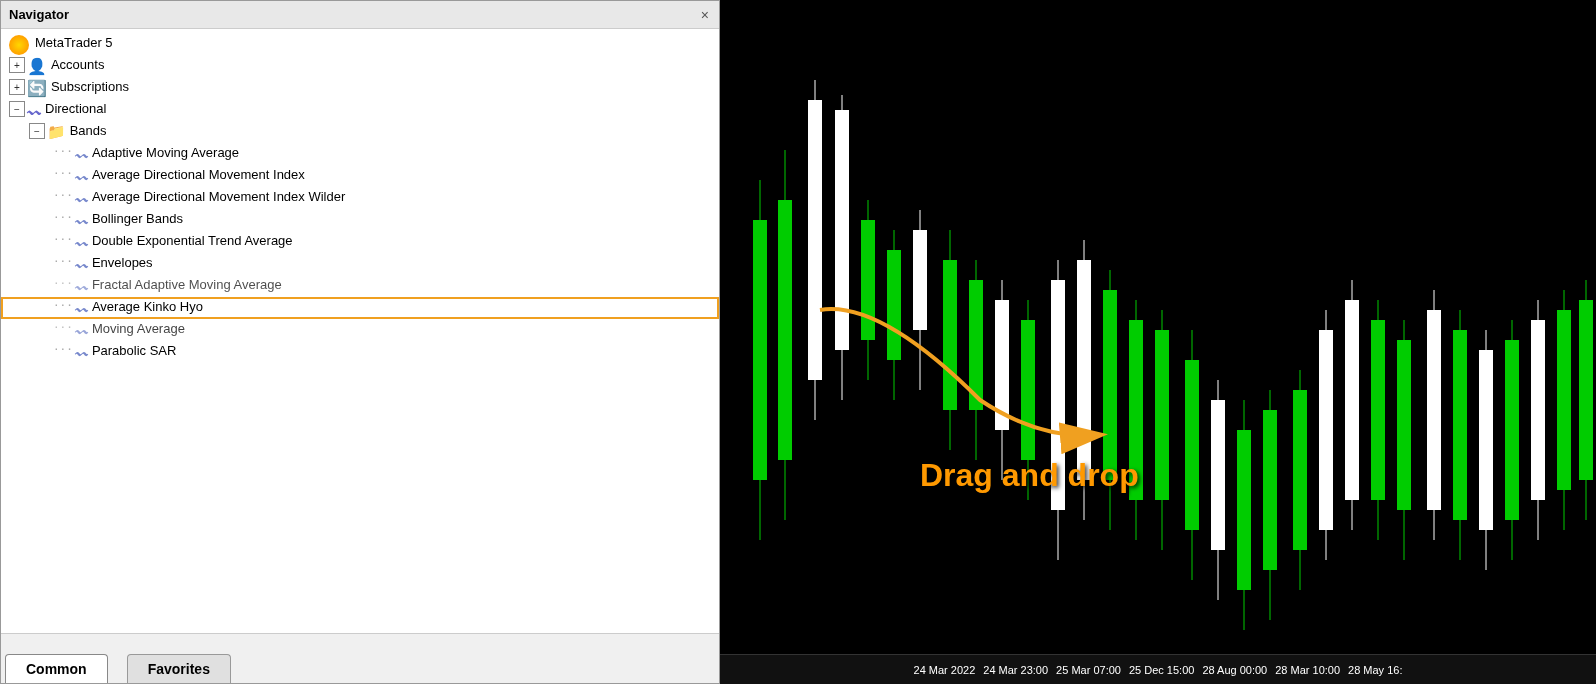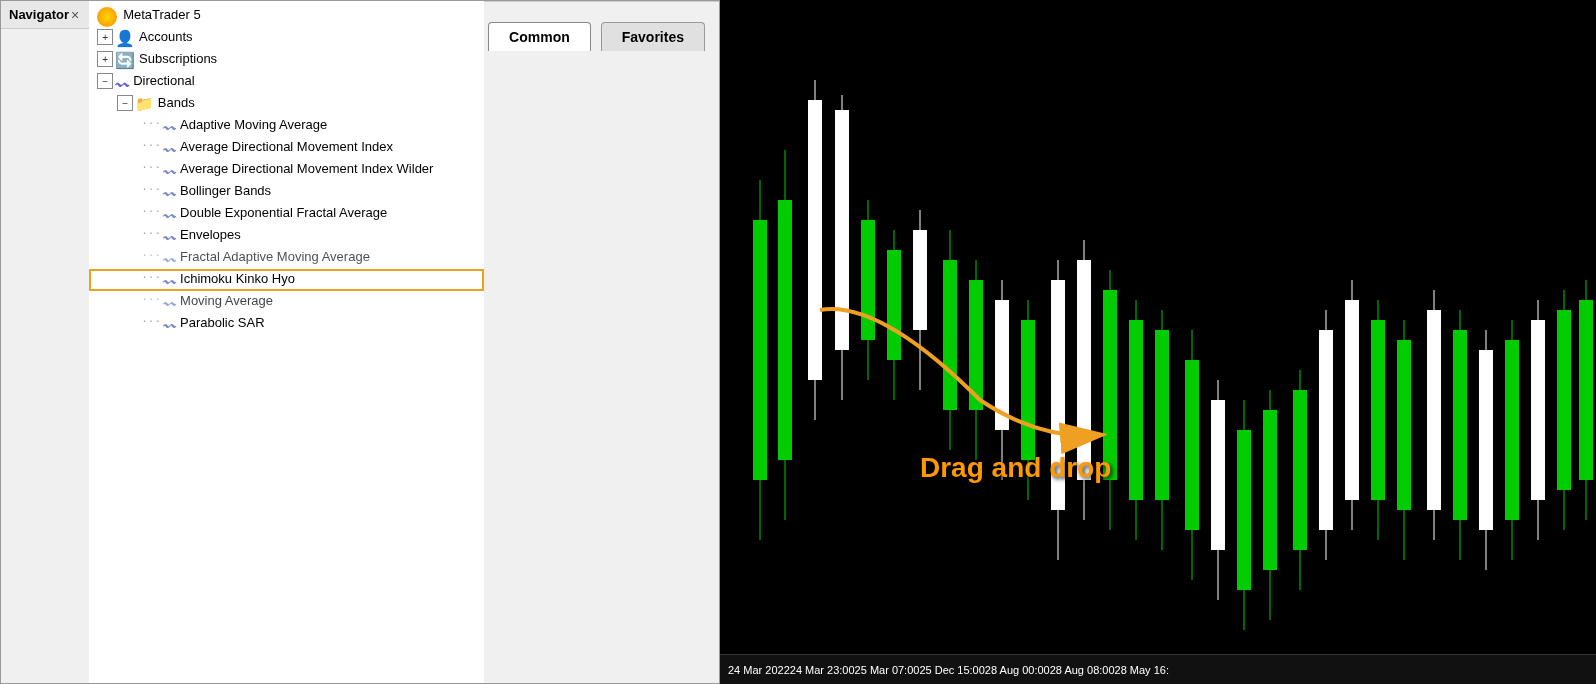--- a/index.html
+++ b/index.html
@@ -12,21 +12,21 @@
       background: #000;
     }
 
     
     .navigator-panel {
       width: 720px;
       height: 684px;
       background: #f0f0f0;
       border: 1px solid #999;
       display: flex;
-      flex-direction: row;
+      flex-direction: column;
       flex-shrink: 0;
     }
 
     .navigator-titlebar {
       background: #e8e8e8;
       border-bottom: 1px solid #ccc;
       padding: 4px 8px;
       display: flex;
       justify-content: space-between;
       align-items: center;
@@ -160,21 +160,21 @@
     }
 
     .nav-tab {
       padding: 6px 20px;
       font-size: 14px;
       font-weight: bold;
       border: 1px solid #999;
       border-bottom: none;
       cursor: pointer;
       background: #e0e0e0;
-      margin-right: 10px;
+      margin-right: 19px;
       border-radius: 4px 4px 0 0;
       color: #000;
     }
 
     .nav-tab.active {
       background: #fff;
       border-color: #888;
     }
 
     
@@ -196,33 +196,33 @@
       height: 30px;
       background: #111;
       border-top: 1px solid #333;
       display: flex;
       align-items: center;
       padding: 0 8px;
     }
 
     .time-labels {
       display: flex;
-      gap: 0px;
+      gap: 8px;
       font-size: 11px;
       color: #fff;
       width: 100%;
-      justify-content: flex-start;
+      justify-content: center;
     }
 
     
     .drag-drop-label {
       position: absolute;
-      bottom: 170px;
+      bottom: 160px;
       left: 200px;
-      font-size: 28px;
+      font-size: 32px;
       font-weight: bold;
       color: #ff9900;
       font-family: Arial, sans-serif;
       text-shadow: 2px 2px 4px rgba(0,0,0,0.8);
       z-index: 10;
     }
 
     
     .chart-svg {
       width: 100%;
@@ -291,39 +291,39 @@
 
       <div class="tree-item indent-3">
         <span class="tree-line">···</span>
         <span class="icon-indicator">〰</span>
         <span>Bollinger Bands</span>
       </div>
 
       <div class="tree-item indent-3">
         <span class="tree-line">···</span>
         <span class="icon-indicator">〰</span>
-        <span>Double Exponential Fractal Average</span>
+        <span>Double Exponential Trend Average</span>
       </div>
 
       <div class="tree-item indent-3">
         <span class="tree-line">···</span>
         <span class="icon-indicator">〰</span>
         <span>Envelopes</span>
       </div>
 
       <div class="tree-item indent-3" style="opacity:0.7">
         <span class="tree-line">···</span>
         <span class="icon-indicator">〰</span>
         <span>Fractal Adaptive Moving Average</span>
       </div>
 
       <div class="tree-item indent-3 selected">
         <span class="tree-line">···</span>
         <span class="icon-indicator">〰</span>
-        <span>Ichimoku Kinko Hyo</span>
+        <span>Average Kinko Hyo</span>
       </div>
 
       <div class="tree-item indent-3" style="opacity:0.75">
         <span class="tree-line">···</span>
         <span class="icon-indicator">〰</span>
         <span>Moving Average</span>
       </div>
 
       <div class="tree-item indent-3">
         <span class="tree-line">···</span>
@@ -460,17 +460,17 @@
     <div class="drag-drop-label">Drag and drop</div>
   </div>
 
   <div class="chart-bottom">
     <div class="time-labels">
       <span>24 Mar 2022</span>
       <span>24 Mar 23:00</span>
       <span>25 Mar 07:00</span>
       <span>25 Dec 15:00</span>
       <span>28 Aug 00:00</span>
-      <span>28 Aug 08:00</span>
+      <span>28 Mar 10:00</span>
       <span>28 May 16:</span>
     </div>
   </div>
 </div>
 
 </body></html>

